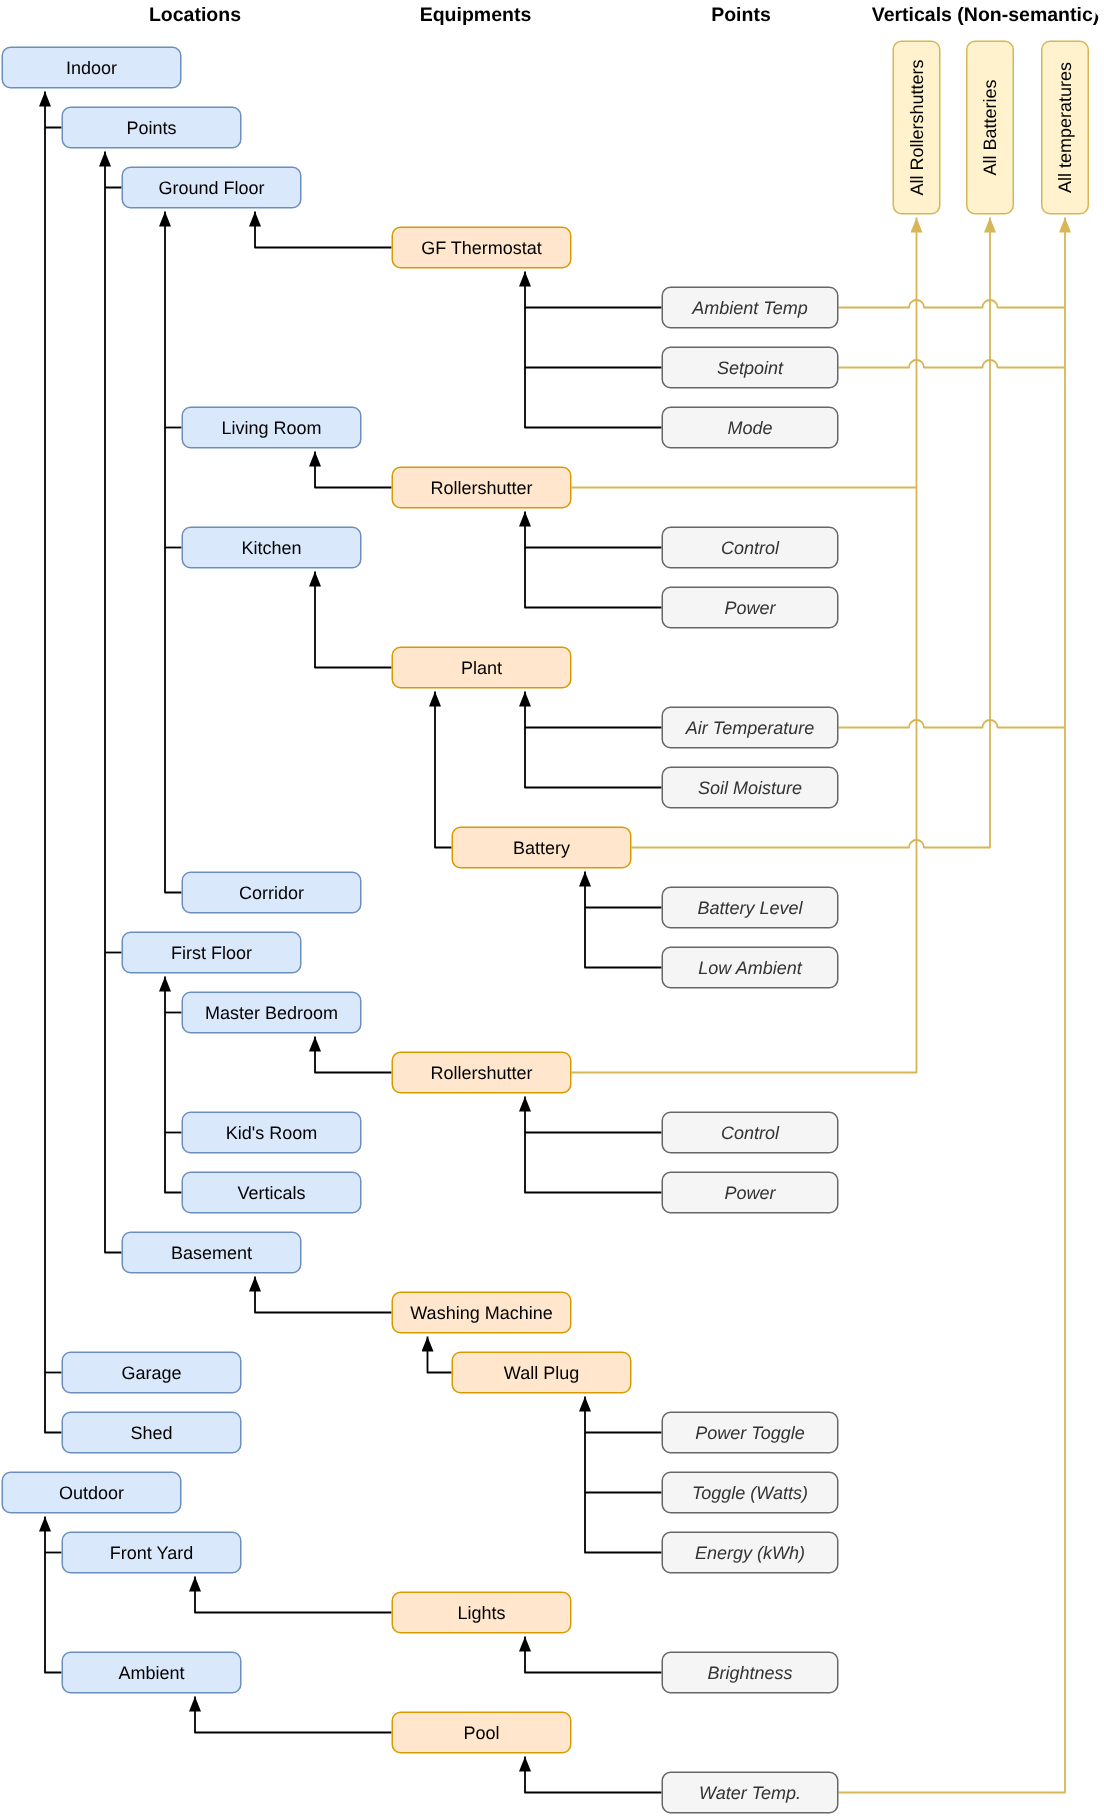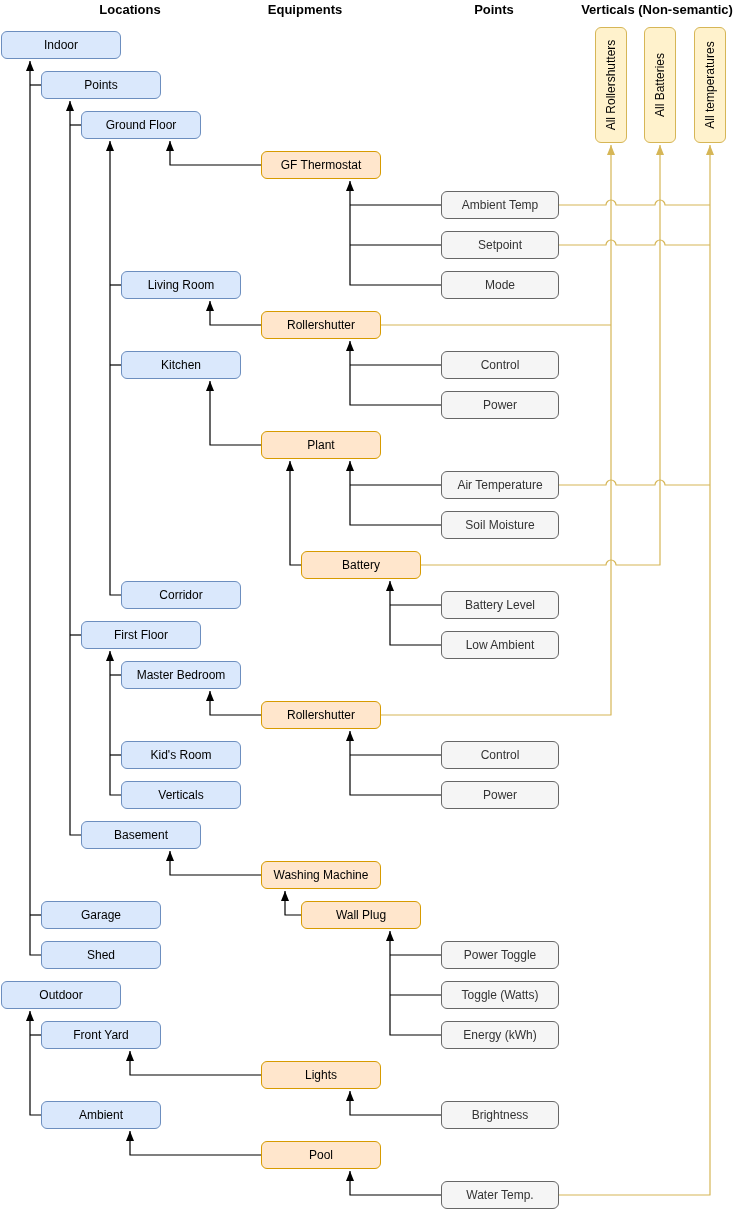--- a/index.html
+++ b/index.html
@@ -1,31 +1,31 @@
 <!DOCTYPE html>
 <html style="--location-fill: #dae8fc; --location-stroke: #6c8ebf; --equipment-fill: #ffe6cc; --equipment-stroke: #d79b00; --point-fill: #f5f5f5; --point-stroke: #666666; --vertical-fill: #fff2cc; --vertical-stroke: #d6b656; --semantic-link: #000000; --nonsemantic-link: #d6b656;"><head>
 <meta charset="utf-8">
 <style>
   html,body { margin:0; padding:0; background:#ffffff; }
   .canvas {
     position:relative; width:736px; height:1211px; overflow:hidden;
-    background:#ffffff; font-family:"Liberation Sans", sans-serif;
+    background:#ffffff; font-family:"Liberation Sans", sans-serif;border-radius:24px;
   }
   .hdr {
     position:absolute; font-size:13px; font-weight:bold; color:#000;
     text-align:center; white-space:nowrap;
   }
   .node {
     position:absolute; width:120px; height:28px; box-sizing:border-box;
     border-radius:6px; display:flex; align-items:center; justify-content:center;
     font-size:12px; color:#000; white-space:nowrap; z-index:2;
   }
   .loc { background:var(--location-fill); border:1px solid var(--location-stroke); }
   .eq  { background:var(--equipment-fill); border:1px solid var(--equipment-stroke); }
-  .pt  { background:var(--point-fill); border:1px solid var(--point-stroke); width:118px; color:#333; }
+  .pt  { background:var(--point-fill); border:1px solid var(--point-stroke); width:118px; color:#333;font-style:italic; }
   .vert {
     position:absolute; width:32px; height:116px; box-sizing:border-box;
     background:var(--vertical-fill); border:1px solid var(--vertical-stroke);
     border-radius:6px; display:flex; align-items:center; justify-content:center; z-index:2;
   }
   .vert span { transform:rotate(-90deg); white-space:nowrap; font-size:12px; color:#000; }
   svg.wires { position:absolute; left:0; top:0; z-index:1; }
   .b  { stroke:var(--semantic-link); stroke-width:1.2; fill:none; stroke-linejoin:round; }
   .y  { stroke:var(--nonsemantic-link); stroke-width:1.2; fill:none; stroke-linejoin:round; }
   .mk-b { fill:var(--semantic-link); }
@@ -96,21 +96,21 @@
       <path class="b" d="M441,755 L350,755"></path>
       <path class="b" marker-end="url(#ab)" d="M441,1035 L390,1035 L390,931"></path>
       <path class="b" d="M441,955 L390,955"></path>
       <path class="b" d="M441,995 L390,995"></path>
       <path class="b" marker-end="url(#ab)" d="M441,1115 L350,1115 L350,1091"></path>
       <path class="b" marker-end="url(#ab)" d="M441,1195 L350,1195 L350,1171"></path>
     </g>
   </svg>
 
   <div class="hdr" style="left:60px;top:2px;width:140px">Locations</div>
-  <div class="hdr" style="left:235px;top:2px;width:140px">Equipments</div>
+  <div class="hdr" style="left:247px;top:2px;width:140px">Equipments</div>
   <div class="hdr" style="left:424px;top:2px;width:140px">Points</div>
   <div class="hdr" style="left:557px;top:2px;width:200px">Verticals (Non-semantic)</div>
 
   <div class="node loc" style="left:1px;top:31px">Indoor</div>
   <div class="node loc" style="left:41px;top:71px">Points</div>
   <div class="node loc" style="left:81px;top:111px">Ground Floor</div>
   <div class="node loc" style="left:121px;top:271px">Living Room</div>
   <div class="node loc" style="left:121px;top:351px">Kitchen</div>
   <div class="node loc" style="left:121px;top:581px">Corridor</div>
   <div class="node loc" style="left:81px;top:621px">First Floor</div>

